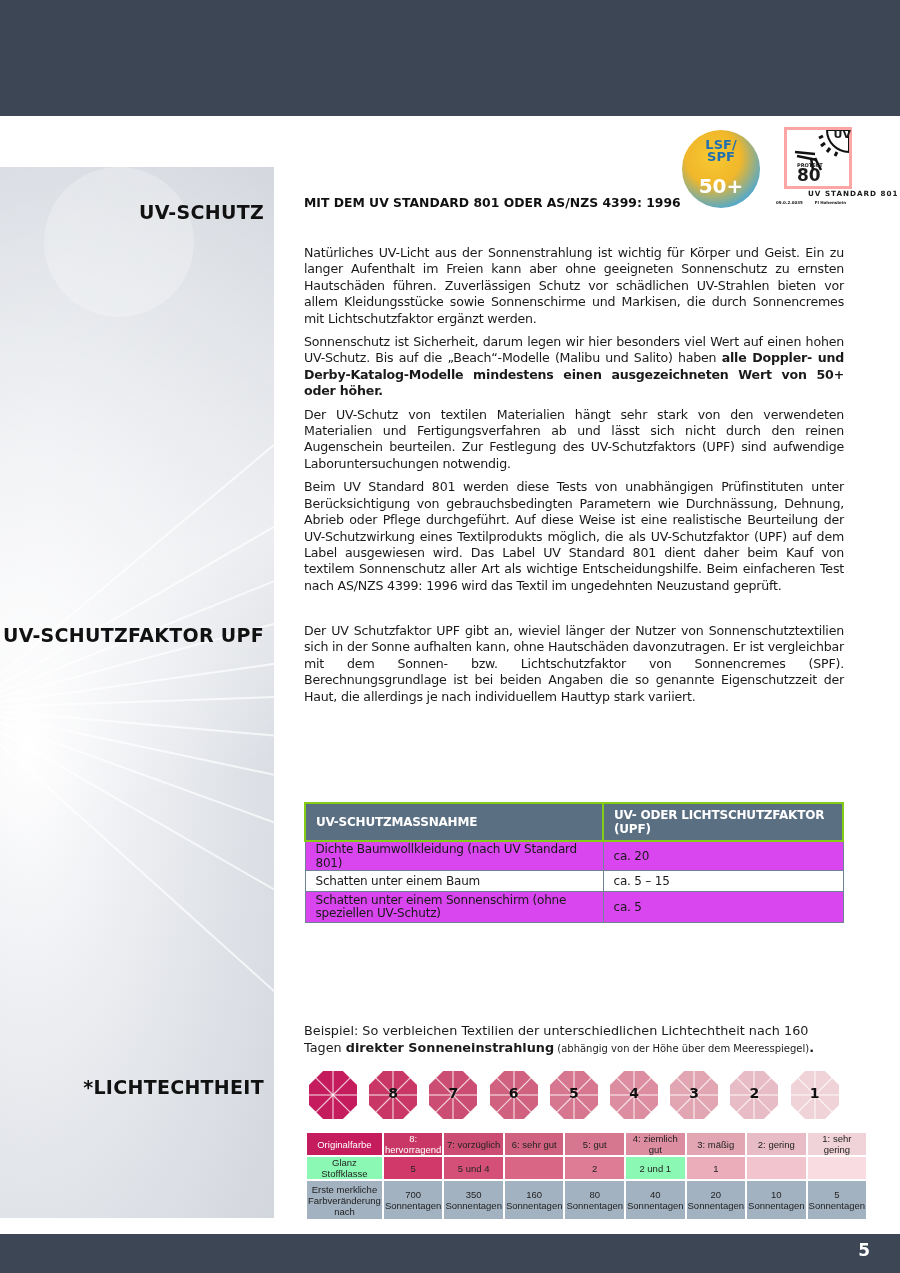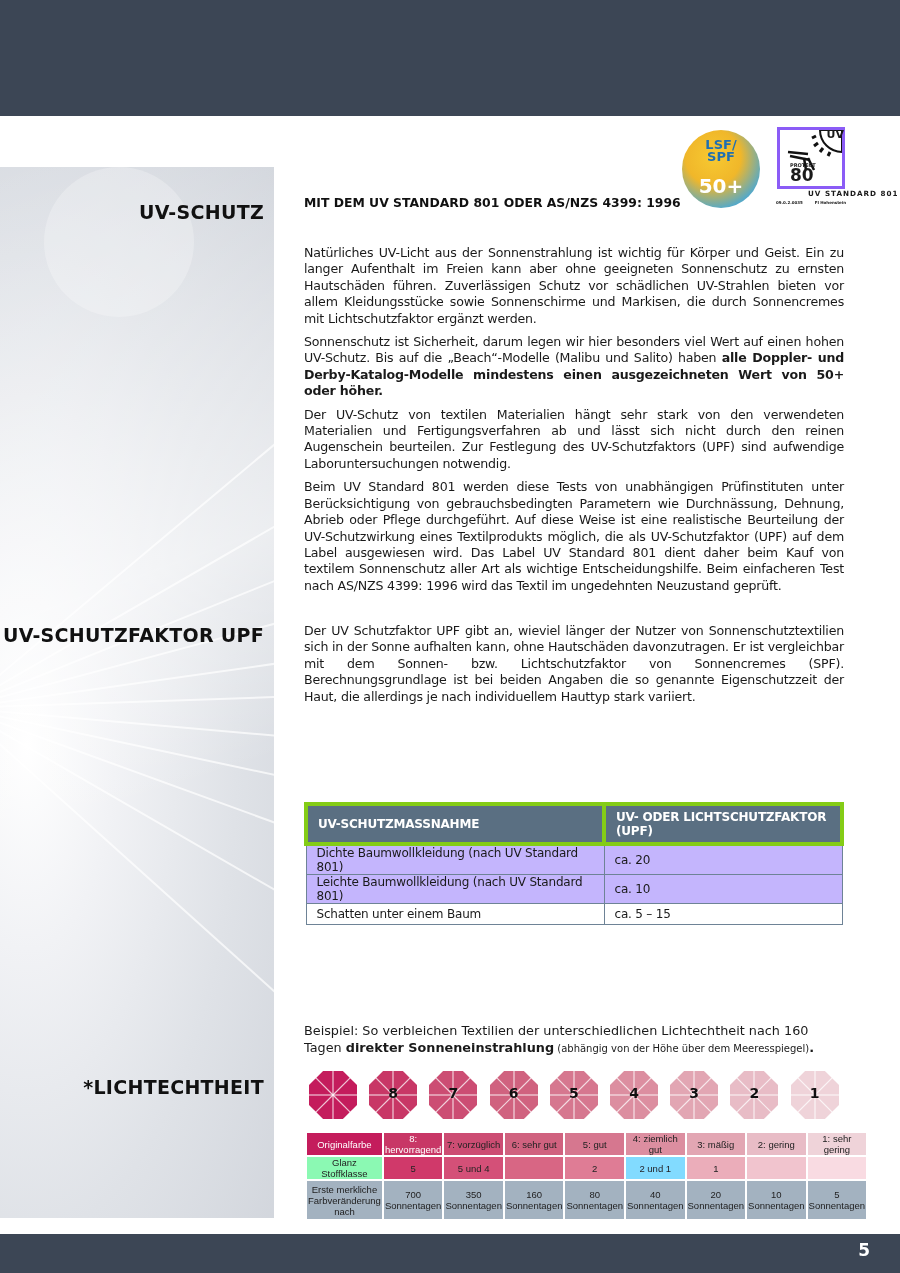--- a/index.html
+++ b/index.html
@@ -18,31 +18,31 @@
   .sidebar .circle { position:absolute; left:44px; top:0; width:150px; height:150px; border-radius:50%; background:rgba(255,255,255,0.25); }
   .section-title { position:absolute; right:636px; font-weight:bold; font-size:19px; letter-spacing:0.3px; color:#111; text-align:left; white-space:nowrap; font-family:"DejaVu Sans", sans-serif; }
   .body-col { position:absolute; left:304px; width:540px; font-size:12.6px; line-height:16.4px; text-align:justify; font-family:"DejaVu Sans", sans-serif; letter-spacing:-0.2px; }
   .body-col p { margin:0 0 7px 0; }
   .subhead { position:absolute; left:304px; top:195px; font-weight:bold; font-size:12.4px; line-height:16px; color:#111; }
   .badge-spf { position:absolute; left:682px; top:130px; width:78px; height:78px; border-radius:50%;
      background: radial-gradient(circle at 40% 35%, #f7c931 0%, #f0b72a 40%, #56a9c7 75%, #2f86b0 100%); }
   .badge-spf .t1 { position:absolute; top:9px; left:0; right:0; text-align:center; color:#1f6fb2; font-weight:bold; font-size:13px; line-height:12px; }
   .badge-spf .t2 { position:absolute; top:44px; left:0; right:0; text-align:center; color:#ffffff; font-weight:bold; font-size:20px; }
   .badge-uv { position:absolute; left:776px; top:125px; width:70px; height:88px; }
-  .badge-uv .box { position:absolute; left:1px; top:2px; width:62px; height:56px; border:3px solid #8b5cf6; }
+  .badge-uv .box { position:absolute; left:8px; top:2px; width:62px; height:56px; border:3px solid #fca5a5; }
   .badge-uv .uv { position:absolute; right:-2px; top:-2px; font-weight:bold; font-size:11px; }
   .badge-uv .protect { position:absolute; left:10px; top:32px; font-size:5px; font-weight:bold; }
   .badge-uv .eighty { position:absolute; left:10px; top:36px; font-size:17px; font-weight:bold; line-height:18px; }
   .badge-uv .std { position:absolute; left:0; top:64px; font-size:7.2px; font-weight:bold; letter-spacing:1px; white-space:nowrap;padding-left:32px; }
   .badge-uv .small { position:absolute; left:0; top:75px; font-size:4px; font-weight:bold; white-space:nowrap; width:70px; display:flex; justify-content:space-between; }
   table.upf { position:absolute; left:304px; top:802px; width:540px; border-collapse:collapse; font-size:12px; font-family:"DejaVu Sans", sans-serif; letter-spacing:-0.2px; }
-  table.upf th { background:#5a6f82; color:#fff; text-align:left; font-weight:bold; padding:4px 10px; height:17px; border:4px solid #84cc16; font-size:12px; }
+  table.upf th { background:#5a6f82; color:#fff; text-align:left; font-weight:bold; padding:4px 10px; height:17px; border:2px solid #84cc16; font-size:12px; }
   table.upf td { padding:0 10px; height:20px; border:1px solid #6e8396; }
   table.upf tr.white td { background:#ffffff; }
-  table.upf tr.grey td { background:#c4b5fd; }
+  table.upf tr.grey td { background:#d946ef; }
   table.upf tr.tall td { height:30px; line-height:13px; }
   table.upf td.c1 { width:277px; }
   .fade-intro { position:absolute; left:304px; top:1022px; width:545px; font-size:12.8px; line-height:17px; }
   .fade-intro .small { font-size:10px; }
   .umbrellas { position:absolute; left:306px; top:1068px; width:540px; height:56px; }
   .umb { position:absolute; top:0; width:54px; height:54px; }
   .umb svg { width:54px; height:54px; display:block; }
   .umb .num { position:absolute; left:0; right:0; top:17px; text-align:center; font-weight:bold; font-size:14px; color:#111; }
   table.fade { position:absolute; left:305px; top:1131px; width:539px; border-collapse:collapse; font-family:"Liberation Sans", sans-serif; font-size:9.5px; font-stretch:condensed; }
   table.fade td { border:2px solid #ffffff; text-align:center; padding:0 1px; color:#222; }
@@ -128,27 +128,27 @@
     <tr>
       <th>UV-SCHUTZMASSNAHME</th>
       <th>UV- ODER LICHTSCHUTZFAKTOR (UPF)</th>
     </tr>
   </thead>
   <tbody id="upf-body">
       <tr class="grey">
         <td class="c1">Dichte Baumwollkleidung (nach UV Standard 801)</td>
         <td>ca. 20</td>
       </tr>
-      <tr class="grey">
-        <td class="c1">Leichte Baumwollkleidung (nach UV Standard 801)</td>
-        <td>ca. 10</td>
-      </tr>
       <tr class="white">
         <td class="c1">Schatten unter einem Baum</td>
         <td>ca. 5 – 15</td>
+      </tr>
+      <tr class="grey tall">
+        <td class="c1">Schatten unter einem Sonnenschirm (ohne speziellen UV-Schutz)</td>
+        <td>ca. 5</td>
       </tr>
     </tbody>
 </table>
 
 <div class="fade-intro">
   <span>Beispiel: So verbleichen Textilien der unterschiedlichen Lichtechtheit nach 160 Tagen </span><b>direkter Sonneneinstrahlung</b><span class="small"> (abhängig von der Höhe über dem Meeresspiegel)</span><b>.</b>
 </div>
 
 <div class="umbrellas" id="umbrellas">
     <div class="umb" style="left: 0px;">
@@ -291,21 +291,21 @@
         <td style="background: rgb(226, 166, 179); color: rgb(34, 34, 34);">3: mäßig</td>
         <td style="background: rgb(232, 188, 198); color: rgb(34, 34, 34);">2: gering</td>
         <td style="background: rgb(239, 211, 217); color: rgb(34, 34, 34);">1: sehr gering</td>
       </tr>
     <tr class="r2" id="fade-r2">
         <td class="lbl" style="background: #86efac; filter: brightness(1.04);">Glanz Stoffklasse</td>
         <td style="background: rgb(200, 55, 102); filter: brightness(1.04);">5</td>
         <td style="background: rgb(204, 77, 115); filter: brightness(1.04);">5 und 4</td>
         <td style="background: rgb(208, 98, 127); filter: brightness(1.04);"></td>
         <td style="background: rgb(214, 119, 143); filter: brightness(1.04);">2</td>
-        <td style="background: #7dd3fc; filter: brightness(1.04);">2 und 1</td>
+        <td style="background: #86efac; filter: brightness(1.04);">2 und 1</td>
         <td style="background: rgb(226, 166, 179); filter: brightness(1.04);">1</td>
         <td style="background: rgb(232, 188, 198); filter: brightness(1.04);"></td>
         <td style="background: rgb(239, 211, 217); filter: brightness(1.04);"></td>
       </tr>
     <tr class="r3" id="fade-r3">
         <td class="lbl">Erste merkliche Farbveränderung nach</td>
         <td>
           <div>700</div>
           <div>Sonnentagen</div>
         </td>

